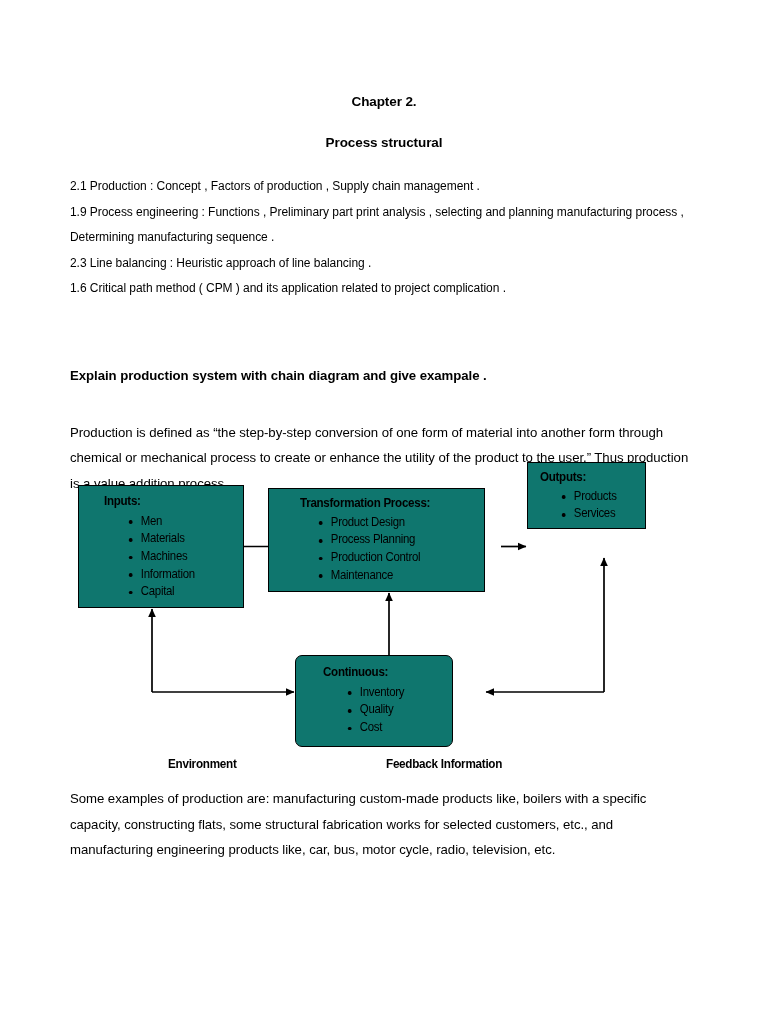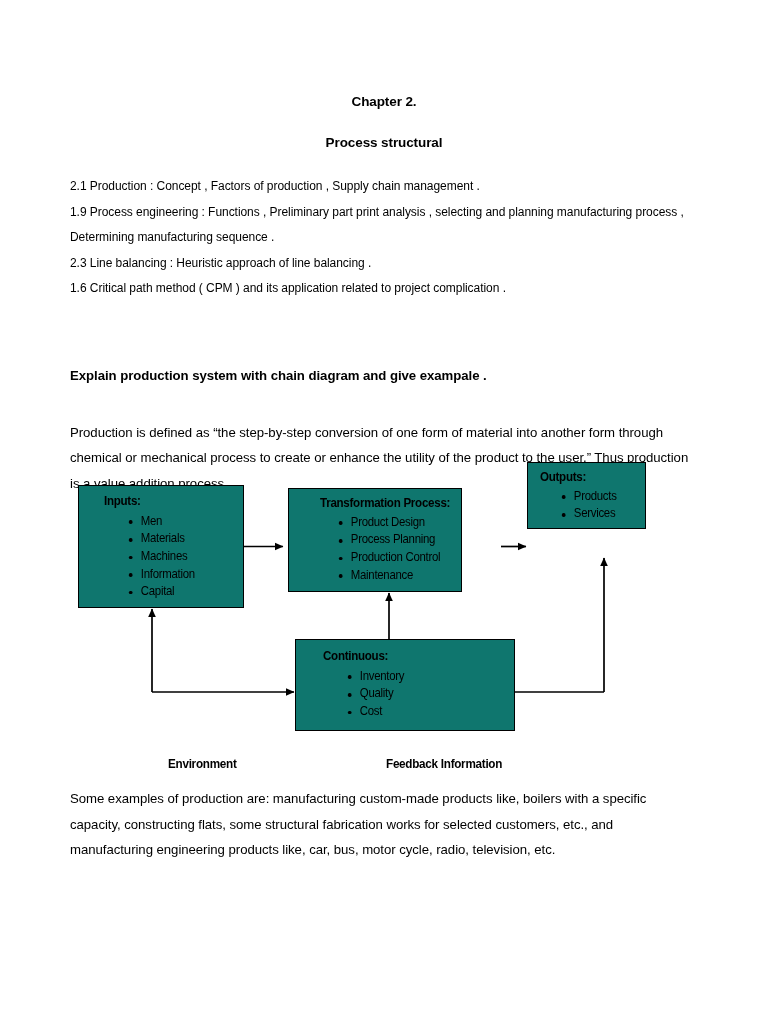--- a/index.html
+++ b/index.html
@@ -127,33 +127,33 @@
   }
 
   
   #box-inputs {
     left: 78px; top: 485px; width: 166px; height: 123px;
   }
   #box-inputs .dbox-title { margin: 9px 0 0 25px; }
   #box-inputs .dlist { margin: 4px 0 0 48px; }
 
   #box-transformation {
-    left: 288px; top: 488px; width: 174px; height: 104px;
+    left: 268px; top: 488px; width: 217px; height: 104px;
   }
   #box-transformation .dbox-title { margin: 8px 0 0 31px; }
   #box-transformation .dlist { margin: 3px 0 8px 48px; }
 
   #box-outputs {
     left: 527px; top: 462px; width: 119px; height: 67px;
   }
   #box-outputs .dbox-title { margin: 8px 0 0 12px; }
   #box-outputs .dlist { margin: 3px 0 8px 32px; }
 
   #box-continuous {
-    left: 295px; top: 639px; width: 220px; height: 92px;
+    left: 295px; top: 655px; width: 158px; height: 92px; border-radius: 7px;
   }
   #box-continuous .dbox-title { margin: 10px 0 0 27px; }
   #box-continuous .dlist { margin: 4px 0 4px 50px; }
 
   .dlabel {
     position: absolute;
     font-family: "Liberation Sans", sans-serif;
     font-weight: bold;
     font-size: 12.6px;
     letter-spacing: -0.3px;

